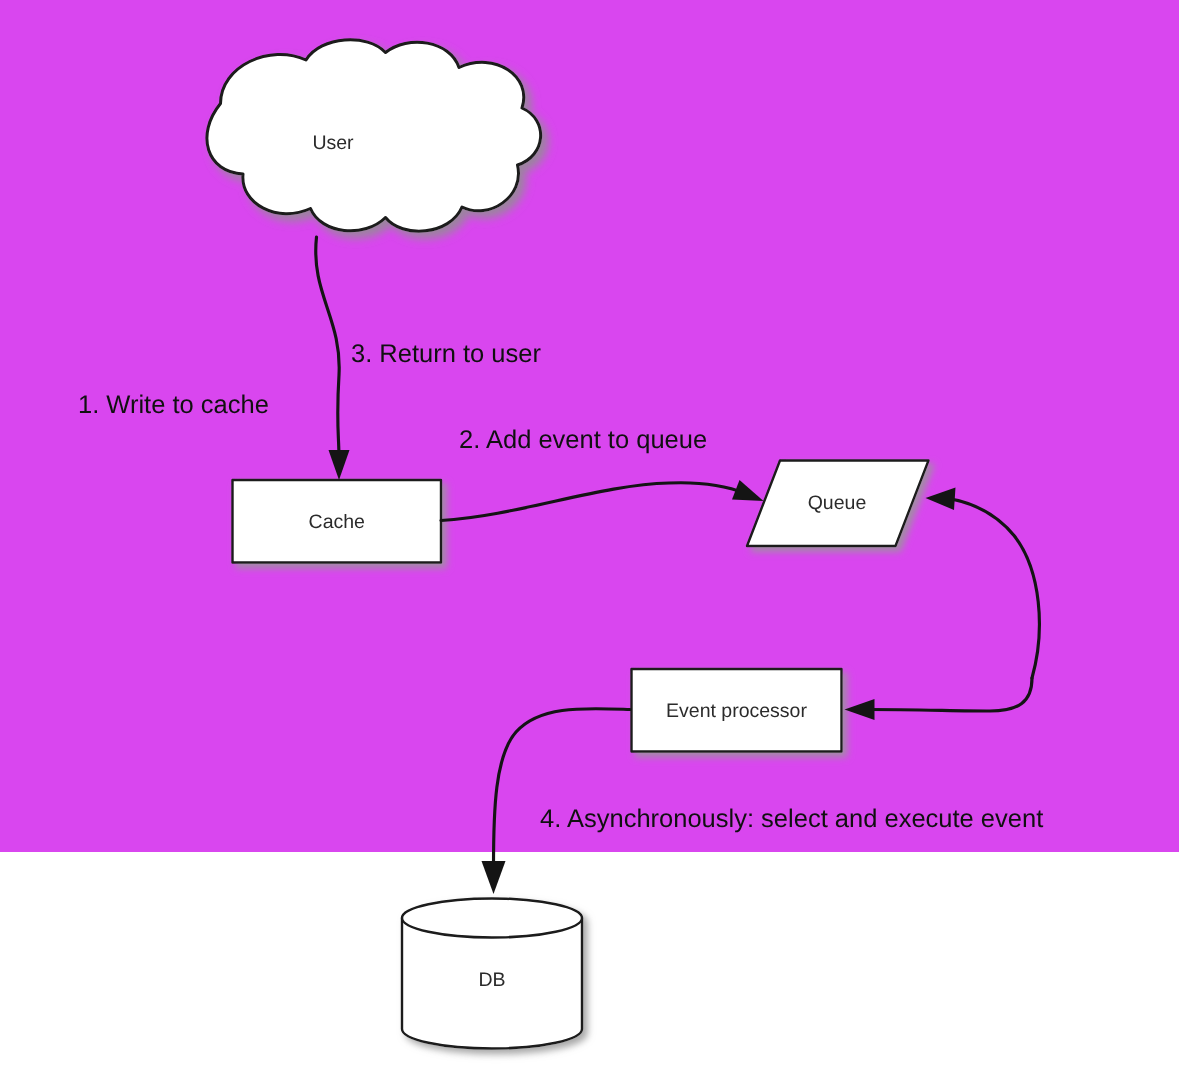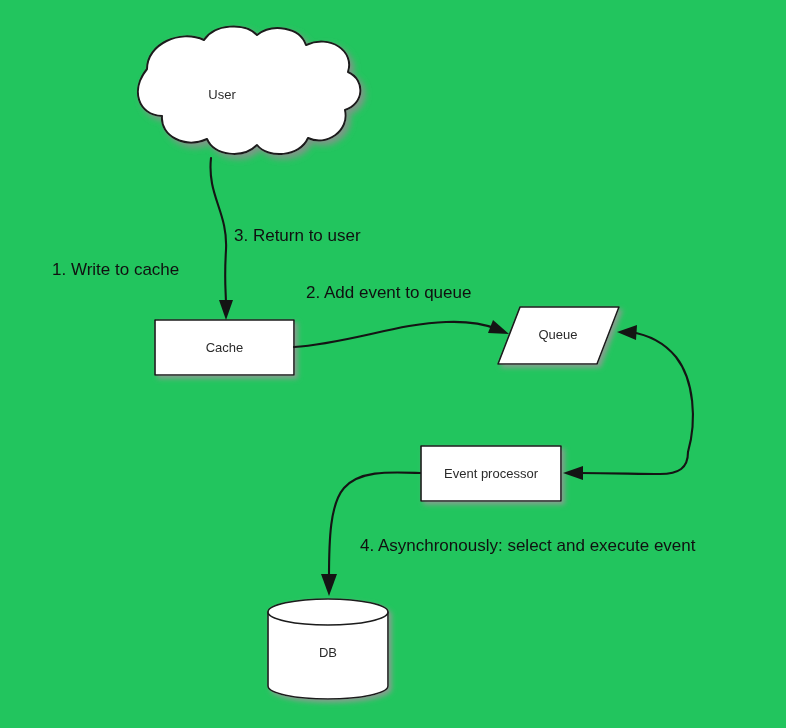--- a/index.html
+++ b/index.html
@@ -10,22 +10,22 @@
   }
   body {
     font-family: "Liberation Sans", sans-serif;
     width: 786px;
     height: 728px;
     overflow: hidden;
   }
   #diagram-root {
     position: relative;
     width: 786px;
-    height: 728px;
-    background: #22c55e;
+    height: 568px;
+    background: #d946ef;
   }
   svg#diagram-canvas {
     position: absolute;
     left: 0;
     top: 0;
     width: 786px;
     height: 728px;
     display: block;
   }
   .node-label {

